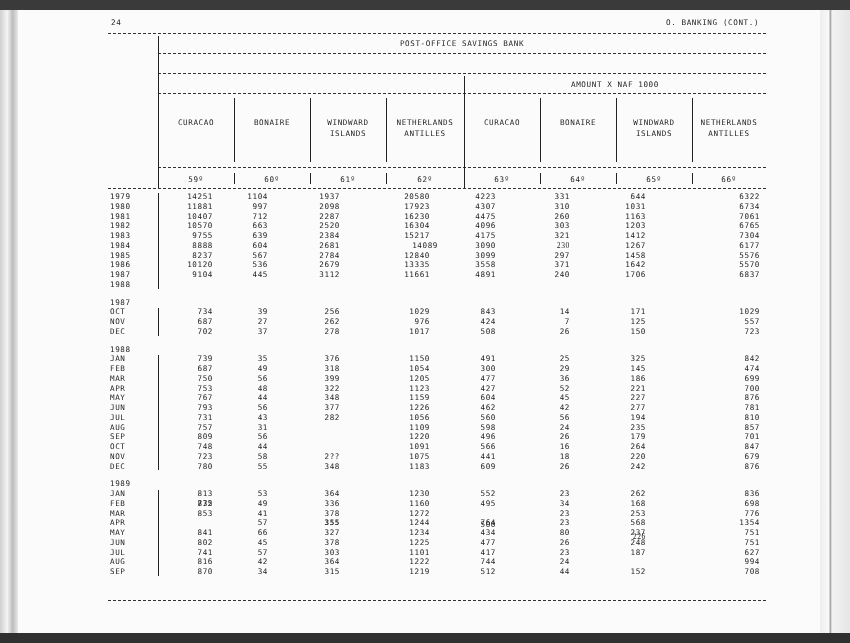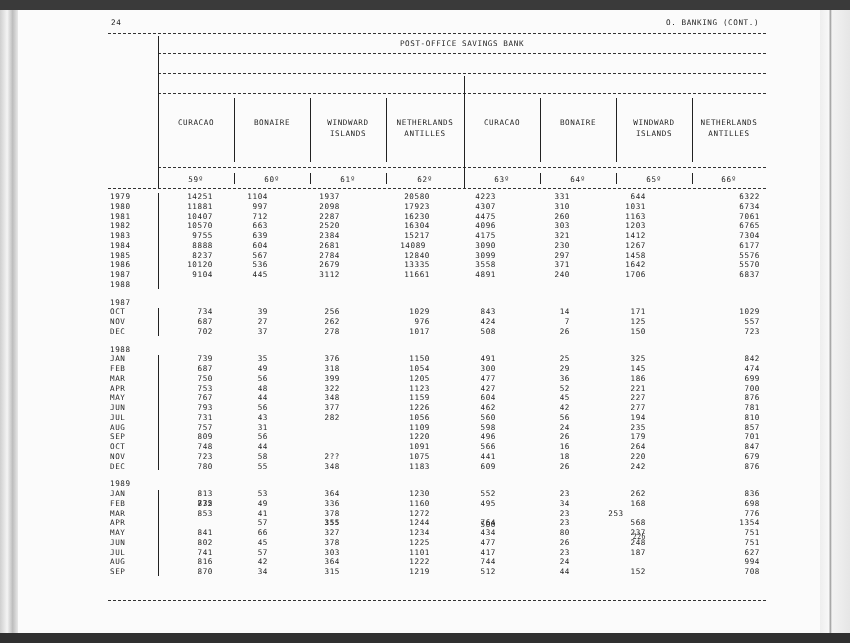--- a/index.html
+++ b/index.html
@@ -43,20 +43,21 @@
 <div class="bottombar"></div>
 
 <div class="page" id="page">
   <span class="txt" style="left:93px;top:8px;">24</span>
   <span class="txt" style="left:648px;top:8px;">O. BANKING (CONT.)</span>
 
   <div class="dash" style="left:90px;top:23px;width:658px;"></div>
   <span class="txt ctr" style="left:140px;top:29px;width:608px;">POST-OFFICE SAVINGS BANK</span>
   <div class="dash" style="left:140px;top:43px;width:608px;"></div>
   <div class="dash" style="left:140px;top:63px;width:608px;"></div>
+  <span class="txt ctr" style="left:446px;top:70px;width:302px;">AMOUNT X NAF 1000</span>
   <div class="dash" style="left:140px;top:83px;width:608px;"></div>
 
   <div id="colheads"></div>
 
   <div class="dash" style="left:140px;top:157px;width:608px;"></div>
   <div class="dash" style="left:90px;top:178px;width:658px;"></div>
 
   <div id="body"></div>
 
   <div class="dash" style="left:90px;top:590px;width:658px;"></div>
@@ -136,23 +137,23 @@
     <span class="txt num" style="left:262px;top:221px;width:60px;">2384</span>
     <span class="txt num" style="left:352px;top:221px;width:60px;">15217</span>
     <span class="txt num" style="left:418px;top:221px;width:60px;">4175</span>
     <span class="txt num" style="left:492px;top:221px;width:60px;">321</span>
     <span class="txt num" style="left:568px;top:221px;width:60px;">1412</span>
     <span class="txt num" style="left:682px;top:221px;width:60px;">7304</span>
     <span class="txt" style="left:92px;top:230.75px;">1984</span>
     <span class="txt num" style="left:135px;top:230.75px;width:60px;">8888</span>
     <span class="txt num" style="left:190px;top:230.75px;width:60px;">604</span>
     <span class="txt num" style="left:262px;top:230.75px;width:60px;">2681</span>
-    <span class="txt num" style="left:348px;top:230.75px;width:60px;">14089</span>
+    <span class="txt num" style="left:360px;top:230.75px;width:60px;">14089</span>
     <span class="txt num" style="left:418px;top:230.75px;width:60px;">3090</span>
-    <span class="txt num" style="left:492px;top:230.75px;width:60px;">230</span>
+    <span class="txt num" style="left:492px;top:230.75px;width:60px;font-family:Liberation Serif, serif;">230</span>
     <span class="txt num" style="left:568px;top:230.75px;width:60px;">1267</span>
     <span class="txt num" style="left:682px;top:230.75px;width:60px;">6177</span>
     <span class="txt" style="left:92px;top:240.5px;">1985</span>
     <span class="txt num" style="left:135px;top:240.5px;width:60px;">8237</span>
     <span class="txt num" style="left:190px;top:240.5px;width:60px;">567</span>
     <span class="txt num" style="left:262px;top:240.5px;width:60px;">2784</span>
     <span class="txt num" style="left:352px;top:240.5px;width:60px;">12840</span>
     <span class="txt num" style="left:418px;top:240.5px;width:60px;">3099</span>
     <span class="txt num" style="left:492px;top:240.5px;width:60px;">297</span>
     <span class="txt num" style="left:568px;top:240.5px;width:60px;">1458</span>
@@ -343,21 +344,21 @@
     <span class="txt num" style="left:492px;top:488.75px;width:60px;">34</span>
     <span class="txt num" style="left:568px;top:488.75px;width:60px;">168</span>
     <span class="txt num" style="left:682px;top:488.75px;width:60px;">698</span>
     <span class="txt" style="left:92px;top:498.5px;">MAR</span>
     <span class="txt num" style="left:135px;top:498.5px;width:60px;">853</span>
     <span class="txt num" style="left:190px;top:498.5px;width:60px;">41</span>
     <span class="txt num" style="left:262px;top:498.5px;width:60px;">378</span>
     <span class="txt num" style="left:352px;top:498.5px;width:60px;">1272</span>
     <span class="txt num" style="left:418px;top:510px;width:60px;">500</span>
     <span class="txt num" style="left:492px;top:498.5px;width:60px;">23</span>
-    <span class="txt num" style="left:568px;top:498.5px;width:60px;text-align:center;">253</span>
+    <span class="txt num" style="left:568px;top:498.5px;width:60px;">253</span>
     <span class="txt num" style="left:682px;top:498.5px;width:60px;">776</span>
     <span class="txt" style="left:92px;top:508.25px;">APR</span>
     <span class="txt num" style="left:135px;top:489px;width:60px;">832</span>
     <span class="txt num" style="left:190px;top:508.25px;width:60px;">57</span>
     <span class="txt num" style="left:262px;top:508.25px;width:60px;font-weight:bold;">355</span>
     <span class="txt num" style="left:352px;top:508.25px;width:60px;">1244</span>
     <span class="txt num" style="left:418px;top:508.25px;width:60px;">764</span>
     <span class="txt num" style="left:492px;top:508.25px;width:60px;">23</span>
     <span class="txt num" style="left:568px;top:508.25px;width:60px;">568</span>
     <span class="txt num" style="left:682px;top:508.25px;width:60px;">1354</span>

